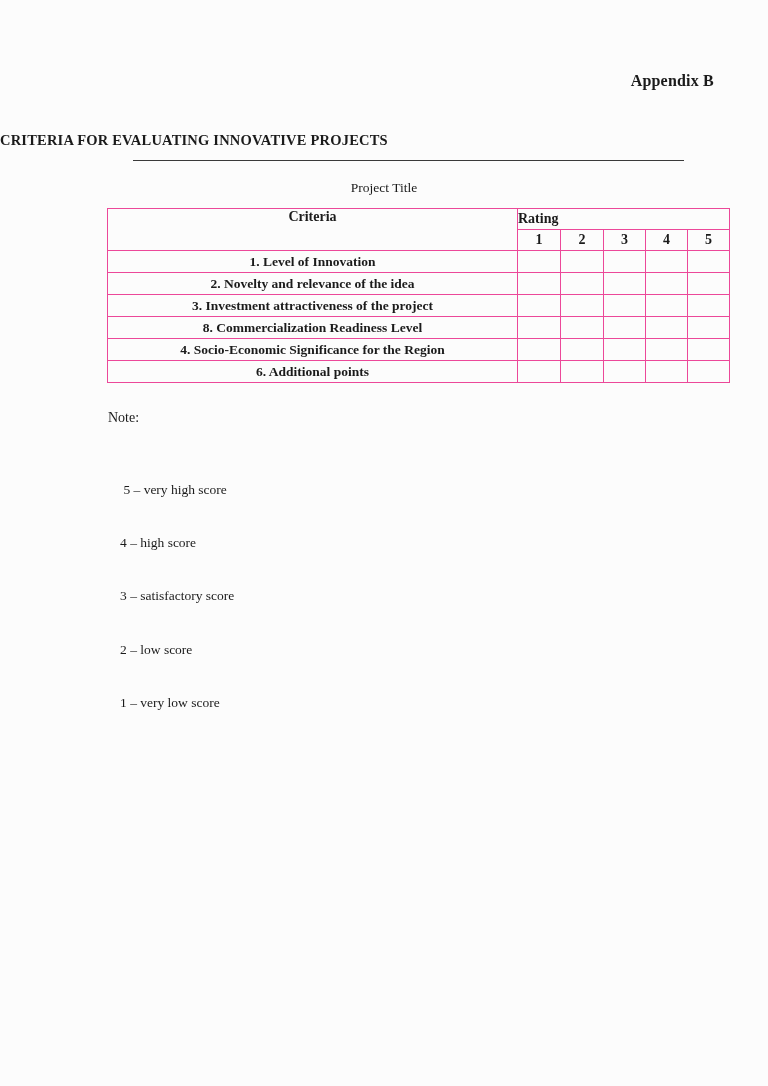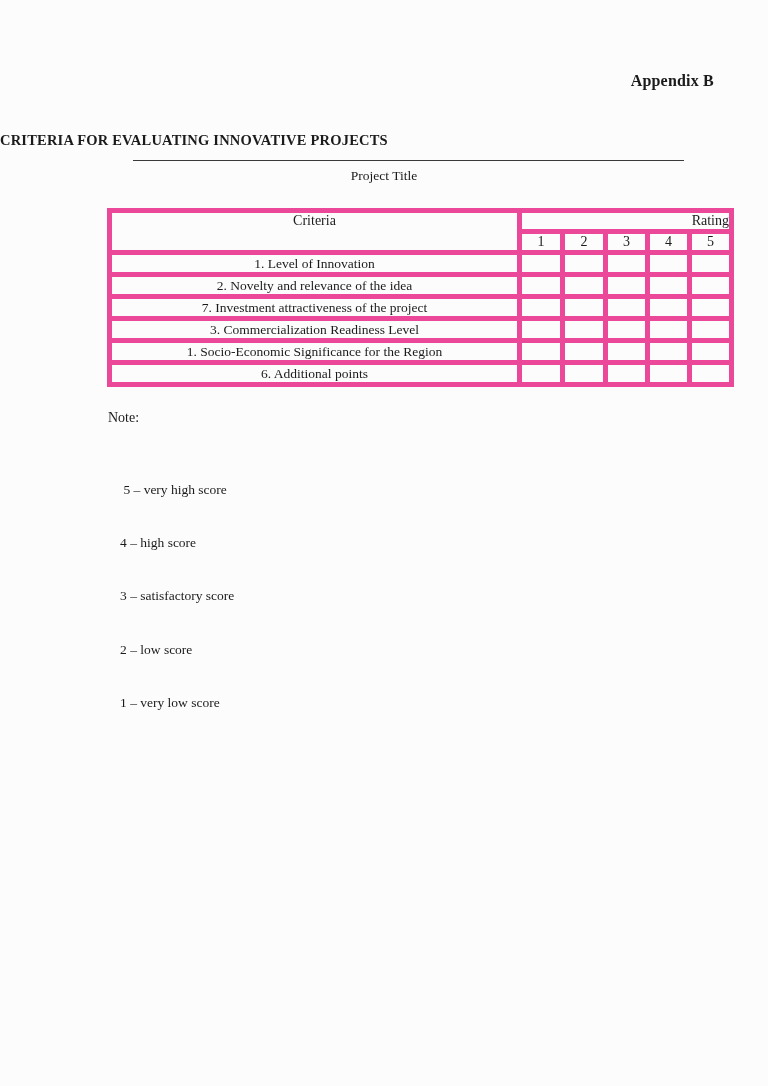--- a/index.html
+++ b/index.html
@@ -36,51 +36,51 @@
   }
   .title-line {
     position: absolute;
     top: 160px;
     left: 133px;
     width: 551px;
     border-bottom: 1.4px solid #3a3a3a;
   }
   .project-title-caption {
     position: absolute;
-    top: 168px;
+    top: 180px;
     left: 0;
     width: 100%;
     text-align: center;
     font-size: 13.5px;
   }
   table.criteria-table {
     position: absolute;
     top: 208px;
     left: 107px;
     width: 622px;
     border-collapse: collapse;
     table-layout: fixed;
     font-size: 13.5px;
   }
   table.criteria-table th,
   table.criteria-table td {
-    border: 5px solid #ec4899;
-    font-weight: normal;
+    border: 1px solid #ec4899;
+    font-weight: bold;
     padding: 0;
   }
   th.criteria-head {
     font-weight: bold;
     text-align: center;
     vertical-align: top;
     padding-top: 2px;
     font-size: 14px;
   }
   th.rating-head {
     font-weight: bold;
-    text-align: right;
+    text-align: left;
     height: 21px;
     font-size: 14px;
     margin-top: 38px;
   }
   th.scale-cell {
     font-weight: bold;
     text-align: center;
     height: 21px;
     font-size: 14px;
   }
@@ -154,37 +154,37 @@
       </tr>
       <tr>
         <td class="criteria-cell">2. Novelty and relevance of the idea</td>
         <td class="rating-cell"></td>
         <td class="rating-cell"></td>
         <td class="rating-cell"></td>
         <td class="rating-cell"></td>
         <td class="rating-cell"></td>
       </tr>
       <tr>
-        <td class="criteria-cell">7. Investment attractiveness of the project</td>
-        <td class="rating-cell"></td>
-        <td class="rating-cell"></td>
-        <td class="rating-cell"></td>
-        <td class="rating-cell"></td>
-        <td class="rating-cell"></td>
-      </tr>
-      <tr>
-        <td class="criteria-cell">3. Commercialization Readiness Level</td>
-        <td class="rating-cell"></td>
-        <td class="rating-cell"></td>
-        <td class="rating-cell"></td>
-        <td class="rating-cell"></td>
-        <td class="rating-cell"></td>
-      </tr>
-      <tr>
-        <td class="criteria-cell">1. Socio-Economic Significance for the Region</td>
+        <td class="criteria-cell">3. Investment attractiveness of the project</td>
+        <td class="rating-cell"></td>
+        <td class="rating-cell"></td>
+        <td class="rating-cell"></td>
+        <td class="rating-cell"></td>
+        <td class="rating-cell"></td>
+      </tr>
+      <tr>
+        <td class="criteria-cell">8. Commercialization Readiness Level</td>
+        <td class="rating-cell"></td>
+        <td class="rating-cell"></td>
+        <td class="rating-cell"></td>
+        <td class="rating-cell"></td>
+        <td class="rating-cell"></td>
+      </tr>
+      <tr>
+        <td class="criteria-cell">4. Socio-Economic Significance for the Region</td>
         <td class="rating-cell"></td>
         <td class="rating-cell"></td>
         <td class="rating-cell"></td>
         <td class="rating-cell"></td>
         <td class="rating-cell"></td>
       </tr>
       <tr>
         <td class="criteria-cell">6. Additional points</td>
         <td class="rating-cell"></td>
         <td class="rating-cell"></td>

